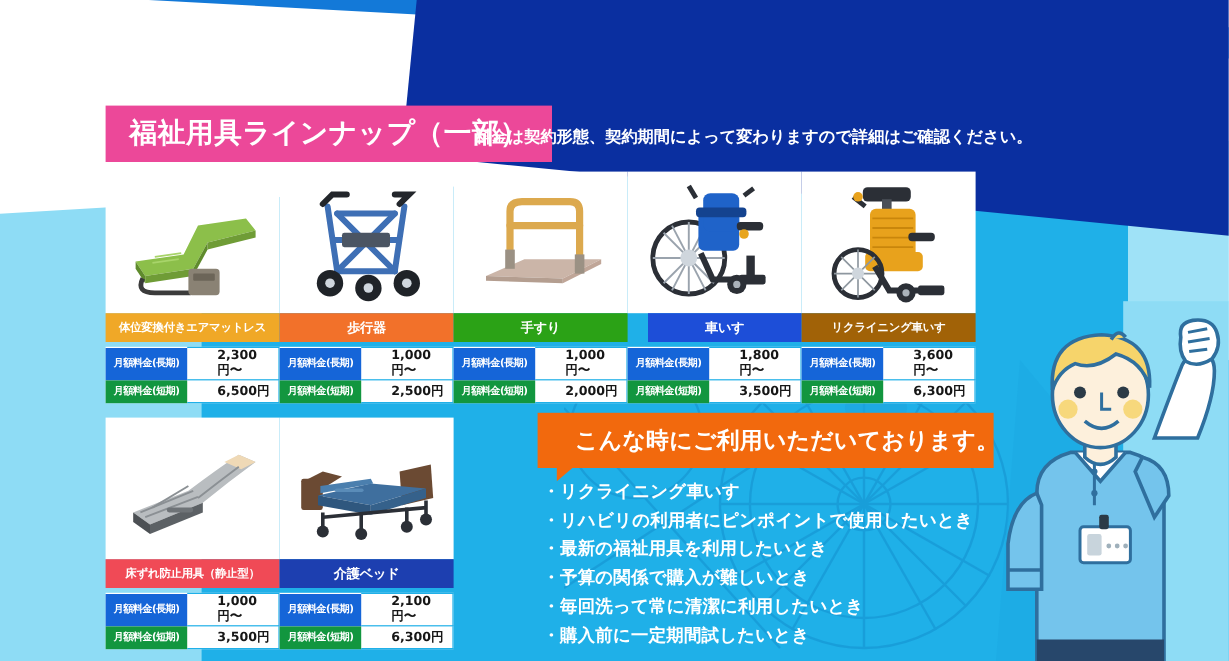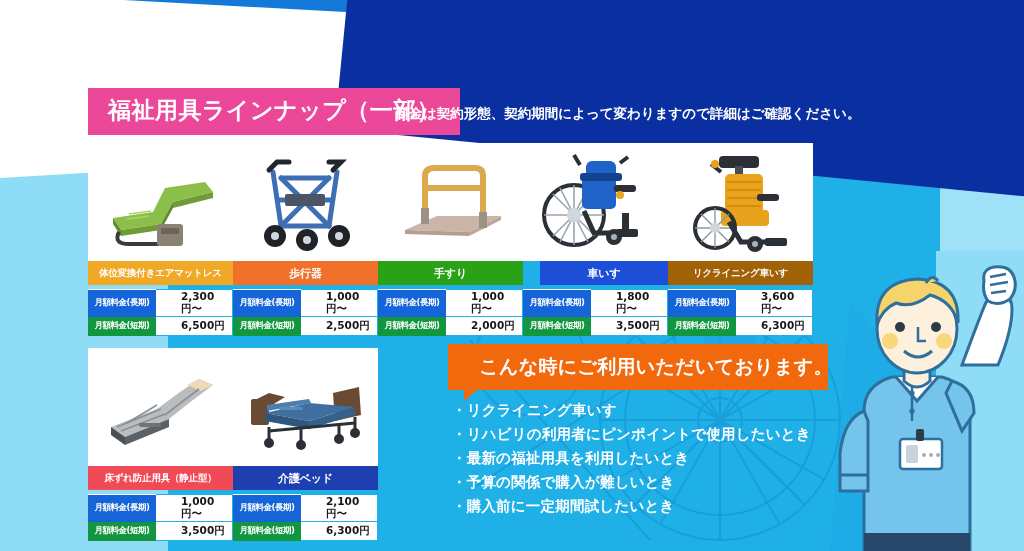--- a/index.html
+++ b/index.html
@@ -529,20 +529,21 @@
 
   <div class="callout">
     <span>こんな時にご利用いただいております。</span>
   </div>
 
   <ul class="bullets">
     <li>リクライニング車いす</li>
     <li>リハビリの利用者にピンポイントで使用したいとき</li>
     <li>最新の福祉用具を利用したいとき</li>
     <li>予算の関係で購入が難しいとき</li>
+    <li>毎回洗って常に清潔に利用したいとき</li>
     <li>購入前に一定期間試したいとき</li>
   </ul>
 
   <div class="char-backpanel"></div>
 
   <div class="character">
     <svg width="190" height="290" viewBox="0 0 190 290">
 
       <path d="M128 104 Q142 66 150 46 Q154 34 166 34 Q178 34 178 48 Q178 70 164 104 Z" fill="#ffffff" stroke="#2f6f9e" stroke-width="3"></path>
 

